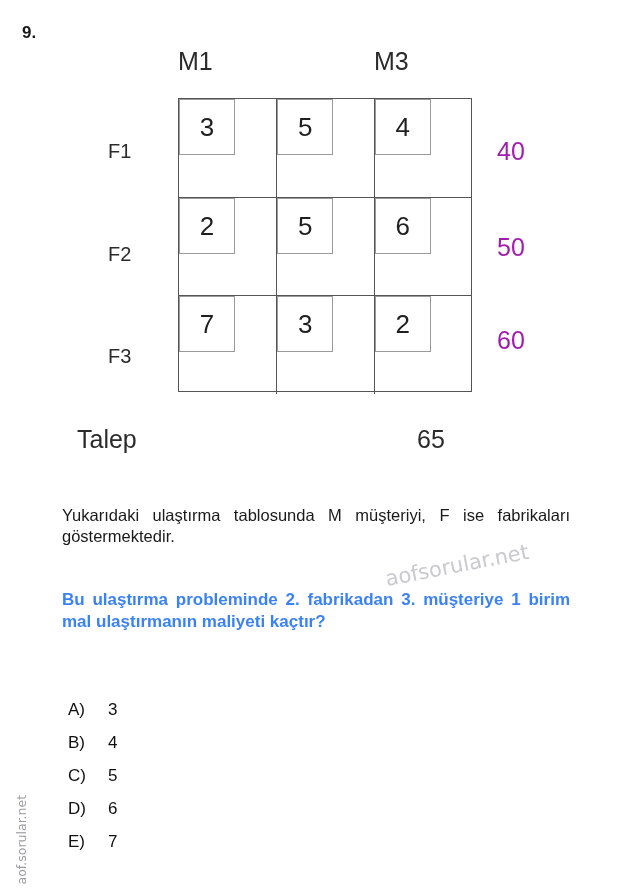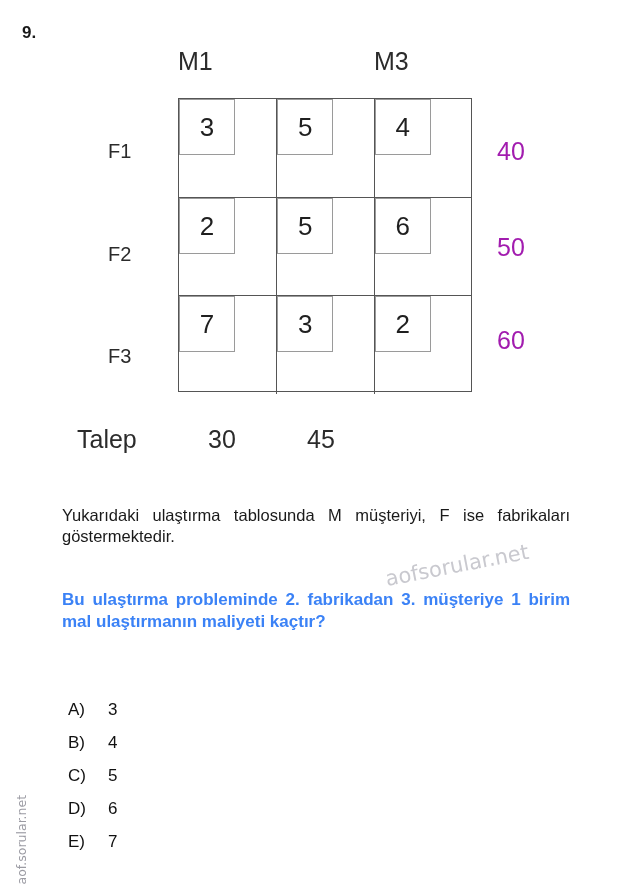--- a/index.html
+++ b/index.html
@@ -274,22 +274,21 @@
         <div class="cost-box">2</div>
       </div>
     </div>
   </div>
 
   <div class="capacity-val r0">40</div>
   <div class="capacity-val r1">50</div>
   <div class="capacity-val r2">60</div>
 
   <div class="demand-label">Talep</div>
-  <div class="demand-val c0">30</div>
-  <div class="demand-val c1">45</div>
+  <div class="demand-val c2">65</div>
 </div>
 
 <div class="wm-diagonal">aofsorular.net</div>
 
 <div class="intro">Yukarıdaki ulaştırma tablosunda M müşteriyi, F ise fabrikaları göstermektedir.</div>
 
 <div class="prompt">Bu ulaştırma probleminde 2. fabrikadan 3. müşteriye 1 birim mal ulaştırmanın maliyeti kaçtır?</div>
 
 <div class="options">
   <div class="option">

